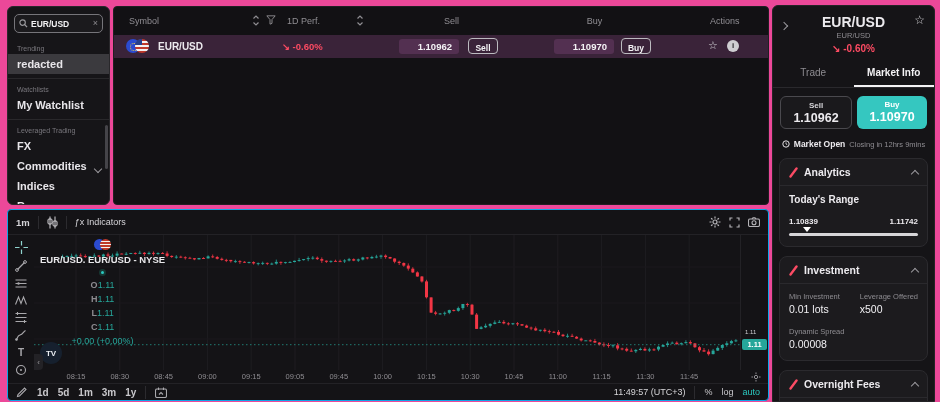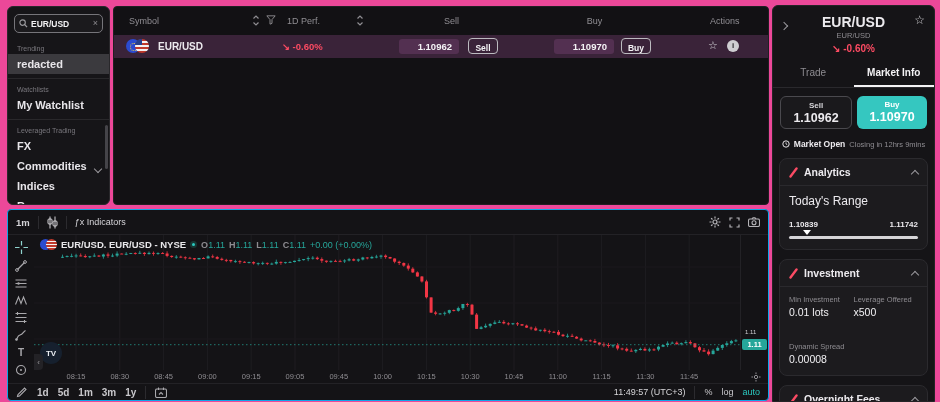--- a/index.html
+++ b/index.html
@@ -58,41 +58,41 @@
   .tbtn.sell { background:#1a191c; border:1px solid #4a494e; }
   .tbtn.sell .l1 { color:#d6d5d9; }
   .tbtn.buy { background:#35c7c0; color:#fff; }
   .ip-status { display:flex; align-items:center; justify-content:center; gap:4px; margin-top:4px; }
   .ip-status .b { font-size:8.5px; font-weight:bold; }
   .ip-status .d { font-size:7.5px; color:#8e8c91; }
   .card { margin:9px 6px 0; background:#1c1b1e; border:1px solid #2b2a2e; border-radius:8px; overflow:hidden; }
   .card-head { display:flex; align-items:center; gap:6px; padding:7px 9px; border-bottom:1px solid #2a292d; cursor:pointer; }
   .card-head .t { font-size:10.5px; font-weight:bold; flex:1; }
   .card-body { padding:8px 9px 10px; }
-  .rng-label { font-size:12px; font-weight:normal; }
+  .rng-label { font-size:10px; font-weight:bold; }
   .rng-vals { display:flex; justify-content:space-between; font-size:8px; font-weight:bold; margin-top:12px; }
   .rng-track { position:relative; height:3px; background:#d6d5d8; border-radius:2px; margin-top:7px; }
   .rng-marker { position:absolute; top:-6px; width:0; height:0; border-left:4px solid transparent; border-right:4px solid transparent; border-top:5px solid #fff; }
-  .kv-grid { display:grid; grid-template-columns:1fr 1fr; row-gap:24px; }
+  .kv-grid { display:grid; grid-template-columns:1fr; row-gap:12px; }
   .kv .k { font-size:7.5px; color:#8e8c91; }
   .kv .v { font-size:10.5px; color:#f1f0f3; margin-top:2px; }
 
   
   .chartpanel { position:absolute; left:7px; top:209px; width:762px; height:192px; background:#141316; border:1px solid #0ea5e9; border-radius:4px; display:flex; flex-direction:column; overflow:hidden; }
   .ctoolbar { height:25px; border-bottom:1px solid #232226; display:flex; align-items:center; padding:0 8px; gap:8px; flex:none; }
   .ctoolbar .tf { font-size:9.5px; font-weight:bold; color:#d6d5d9; cursor:pointer; }
   .vsep { width:1px; height:13px; background:#2c2b2f; }
   .ctoolbar .ind { font-size:9px; color:#d6d5d9; cursor:pointer; display:flex; gap:4px; align-items:center; }
   .ctoolbar .spacer { flex:1; }
   .cbody { position:relative; height:135px; display:flex; flex:none; }
   .ctools { width:26px; flex:none; display:flex; flex-direction:column; align-items:center; gap:6px; padding-top:6px; }
   .ctools .ticon { width:15px; height:13px; display:flex; align-items:center; justify-content:center; cursor:pointer; }
   .cplot { position:relative; flex:1; overflow:hidden; }
   .cplot svg { position:absolute; left:0; top:0; }
-  .legend { position:absolute; left:6px; top:4px; display:flex; align-items:center; gap:4px; font-size:9px; white-space:nowrap; }
+  .legend { position:absolute; left:6px; top:4px; display:flex; align-items:center; gap:4px; font-size:9px; white-space:nowrap;flex-direction:column; }
   .legend .sym { font-weight:bold; color:#e8e7ea; font-size:9.5px; }
   .legend .dot { width:7px; height:7px; border-radius:50%; background:#2bc8bf; border:2px solid #173733; }
   .legend .k { color:#8e8c91; font-weight:bold; }
   .legend .v { color:#26a69a; }
   .lflags { position:relative; width:17px; height:11px; }
   .lflags i { position:absolute; width:11px; height:11px; border-radius:50%; }
   .lflags i.e { left:0; background:#2b4bd0; }
   .lflags i.u { left:6px; background:repeating-linear-gradient(180deg,#c0392b 0 1.5px,#f5f2f2 1.5px 3px); }
   .tvlogo { position:absolute; left:6px; bottom:6px; width:22px; height:22px; border-radius:50%; background:#16202e; color:#e9edf2; font-size:8px; font-weight:bold; display:flex; align-items:center; justify-content:center; }
   .collapse-tab { position:absolute; left:0; bottom:0; width:9px; height:16px; background:#232226; border-radius:0 4px 4px 0; color:#9a999d; font-size:8px; display:flex; align-items:center; justify-content:center; cursor:pointer; }

